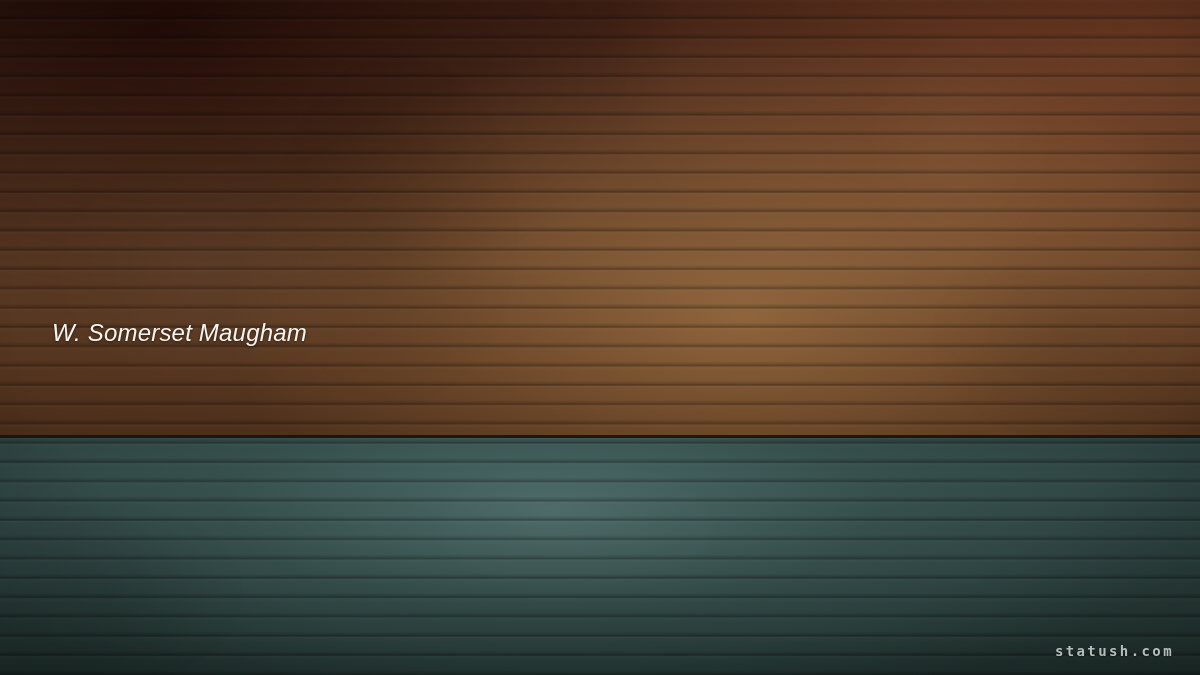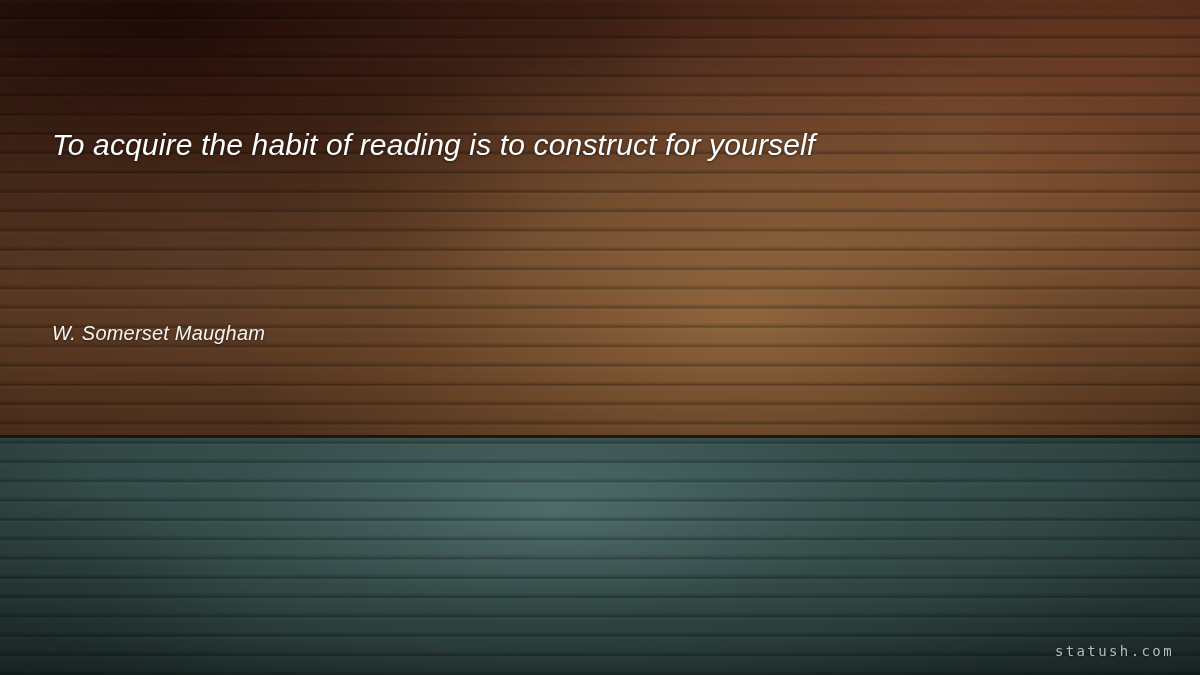--- a/index.html
+++ b/index.html
@@ -176,55 +176,55 @@
     text-shadow: 0 1px 3px rgba(0, 0, 0, 0.55);
   }
 
   .attribution {
     position: absolute;
     left: 52px;
     top: 320px;
     font-family: "Liberation Sans", sans-serif;
     font-style: italic;
     font-weight: 400;
-    font-size: 20px;
+    font-size: 24px;
     line-height: 26px;
     color: #f7f4f0;
     letter-spacing: 0.2px;
     text-shadow: 0 1px 3px rgba(0, 0, 0, 0.55);
   }
 
   .watermark {
     position: absolute;
     right: 26px;
     bottom: 16px;
     font-family: "DejaVu Sans Mono", "Liberation Mono", monospace;
     font-size: 14px;
     letter-spacing: 2.4px;
     color: #c9d2d0;
     opacity: 0.88;
     text-shadow: 0 1px 2px rgba(0, 0, 0, 0.5);
+    font-weight: bold;
   }
 </style>
 </head>
 <body>
 
 <div class="card">
 
   <div class="bg-brown"></div>
   <div class="bg-teal"></div>
   <div class="seam"></div>
   <div class="ribs"></div>
   <div class="grain"></div>
   <div class="vignette"></div>
 
   <div class="content">
 
     <div class="quote">
-      <div class="quote-line">To acquire the habit of reading is to construct for yourself</div>
     </div>
 
     <div class="attribution">W. Somerset Maugham</div>
 
     <div class="watermark">statush.com</div>
 
   </div>
 </div>
 
 </body></html>

